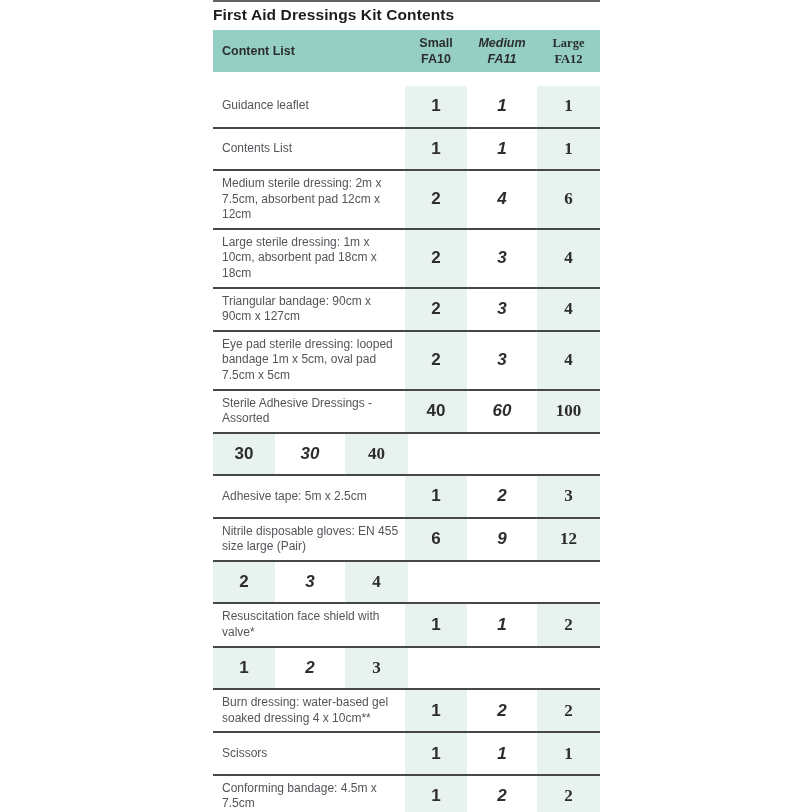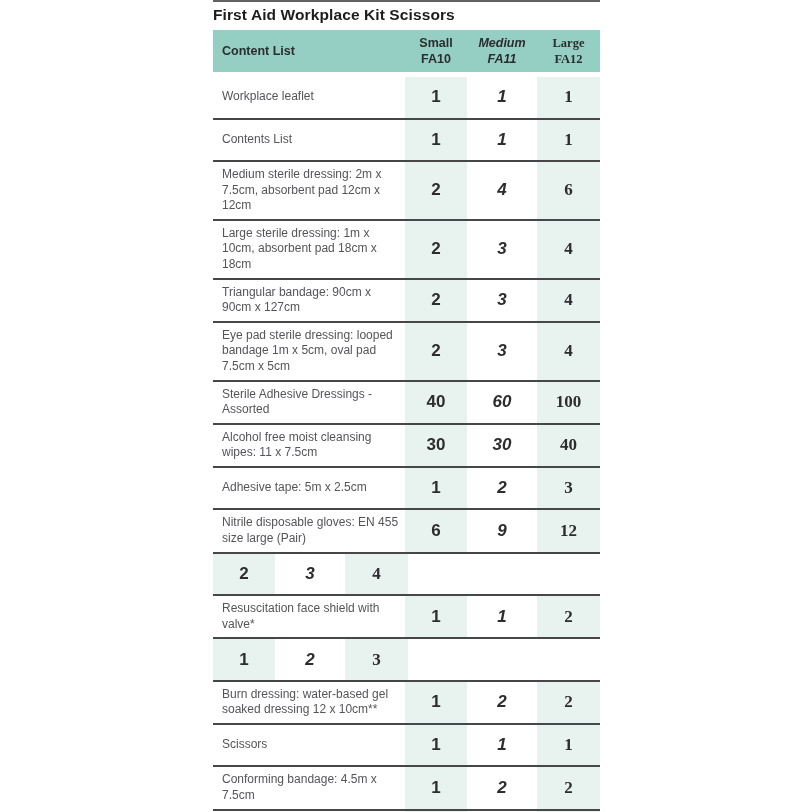--- a/index.html
+++ b/index.html
@@ -37,21 +37,21 @@
     font-weight:bold;
     color:var(--title-text);
     letter-spacing:.1px;
   }
   .thead{
     margin-top:6px;
     display:flex;
     align-items:center;
     height:42px;
     background:var(--header-bg);
-    margin-bottom:5px;
+    margin-bottom:14px;
   }
   .th{
     font-weight:bold;
     font-size:12.5px;
     color:var(--header-text);
     box-sizing:border-box;
   }
   .th-item{
     width:192px;
     padding-left:9px;
@@ -94,41 +94,41 @@
   .stripe{background:var(--stripe-bg);}
 </style>
 </head>
 <body>
 
 <div class="page">
   <div class="table-wrap">
 
     <div class="top-rule"></div>
 
-    <h1 class="title">First Aid Workplace Kit Scissors</h1>
+    <h1 class="title">First Aid Dressings Kit Contents</h1>
 
     <div class="thead">
       <div class="th th-item">Content List</div>
       <div class="th th-val col-small">
         <span>Small</span>
         <span>FA10</span>
       </div>
       <div class="th th-val col-medium">
         <span>Medium</span>
         <span>FA11</span>
       </div>
       <div class="th th-val col-large">
         <span>Large</span>
         <span>FA12</span>
       </div>
     </div>
 
     <div class="tbody" id="table-body">
         <div class="row">
-    <div class="cell item">Workplace leaflet</div>
+    <div class="cell item">Guidance leaflet</div>
     <div class="cell val col-small stripe">1</div>
     <div class="cell val col-medium">1</div>
     <div class="cell val col-large stripe">1</div>
   </div>
         <div class="row">
     <div class="cell item">Contents List</div>
     <div class="cell val col-small stripe">1</div>
     <div class="cell val col-medium">1</div>
     <div class="cell val col-large stripe">1</div>
   </div>
@@ -156,21 +156,20 @@
     <div class="cell val col-medium">3</div>
     <div class="cell val col-large stripe">4</div>
   </div>
         <div class="row">
     <div class="cell item">Sterile Adhesive Dressings - Assorted</div>
     <div class="cell val col-small stripe">40</div>
     <div class="cell val col-medium">60</div>
     <div class="cell val col-large stripe">100</div>
   </div>
         <div class="row">
-    <div class="cell item">Alcohol free moist cleansing wipes: 11 x 7.5cm</div>
     <div class="cell val col-small stripe">30</div>
     <div class="cell val col-medium">30</div>
     <div class="cell val col-large stripe">40</div>
   </div>
         <div class="row">
     <div class="cell item">Adhesive tape: 5m x 2.5cm</div>
     <div class="cell val col-small stripe">1</div>
     <div class="cell val col-medium">2</div>
     <div class="cell val col-large stripe">3</div>
   </div>
@@ -190,21 +189,21 @@
     <div class="cell val col-small stripe">1</div>
     <div class="cell val col-medium">1</div>
     <div class="cell val col-large stripe">2</div>
   </div>
         <div class="row">
     <div class="cell val col-small stripe">1</div>
     <div class="cell val col-medium">2</div>
     <div class="cell val col-large stripe">3</div>
   </div>
         <div class="row">
-    <div class="cell item">Burn dressing: water-based gel soaked dressing 12 x 10cm**</div>
+    <div class="cell item">Burn dressing: water-based gel soaked dressing 4 x 10cm**</div>
     <div class="cell val col-small stripe">1</div>
     <div class="cell val col-medium">2</div>
     <div class="cell val col-large stripe">2</div>
   </div>
         <div class="row">
     <div class="cell item">Scissors</div>
     <div class="cell val col-small stripe">1</div>
     <div class="cell val col-medium">1</div>
     <div class="cell val col-large stripe">1</div>
   </div>

